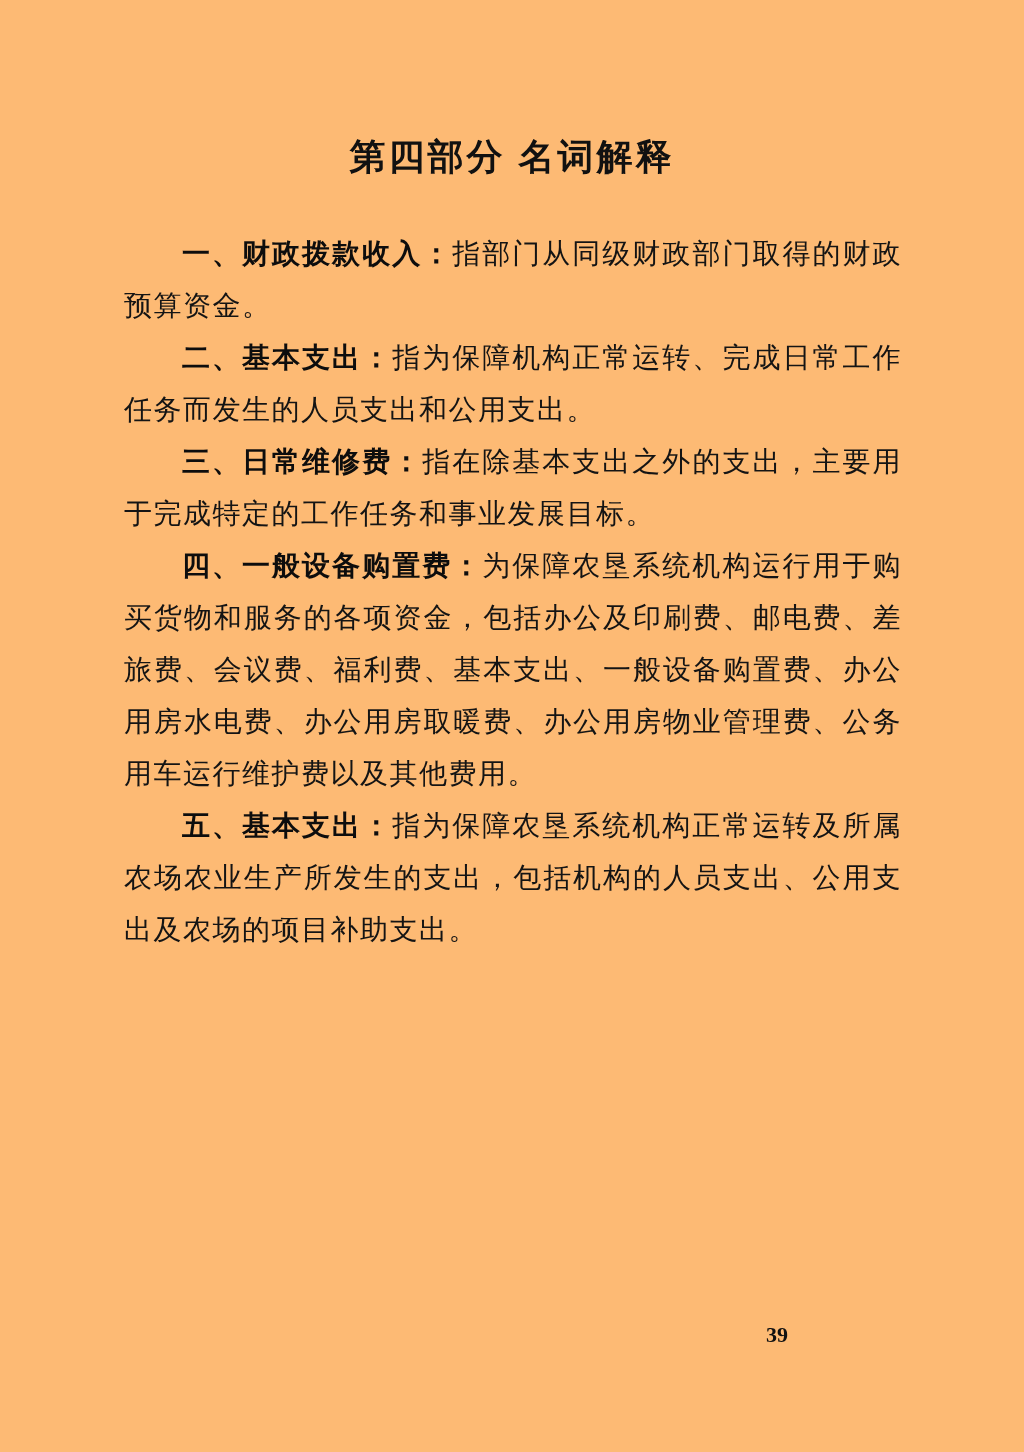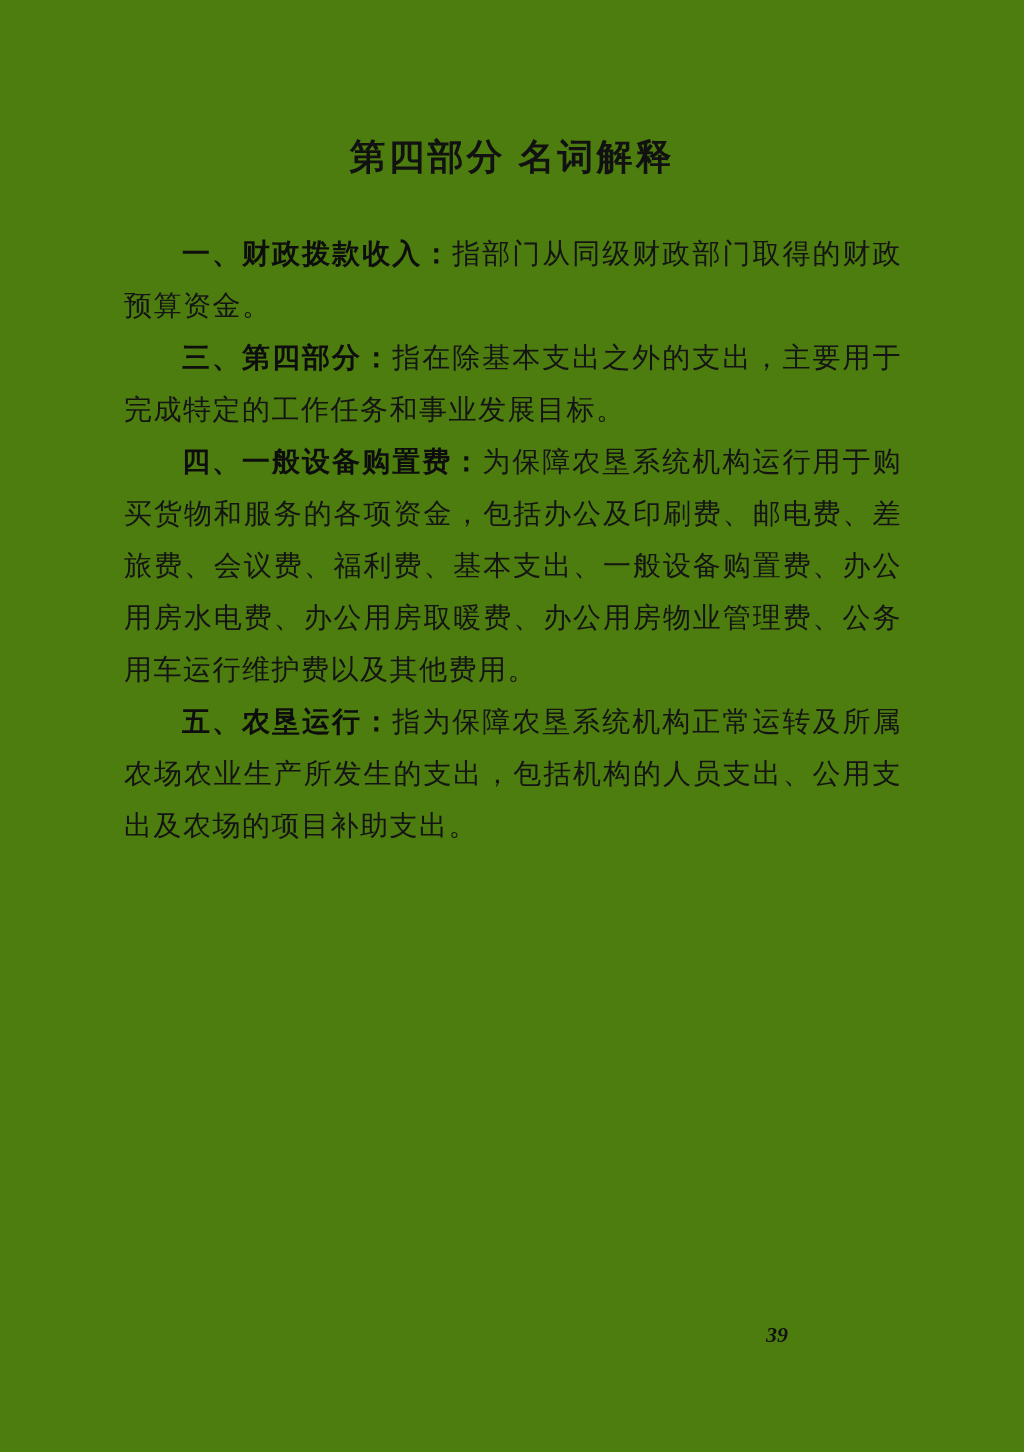--- a/index.html
+++ b/index.html
@@ -5,21 +5,21 @@
   html, body {
     margin: 0;
     padding: 0;
     background: #e8e8e8;
   }
   .page {
     position: relative;
     width: 1024px;
     height: 1452px;
     margin: 0 auto;
-    background: #4d7c0f;
+    background: #fdba74;
     color: #1a1a1a;
     font-family: "Liberation Serif", "DejaVu Serif", serif;
     overflow: hidden;
   }
   .doc-title {
     margin: 0;
     padding-top: 135px;
     text-align: center;
     font-family: "Liberation Sans", "DejaVu Sans", sans-serif;
     font-weight: bold;
@@ -49,38 +49,38 @@
     color: #0d0d0d;
   }
   .page-number {
     position: absolute;
     top: 1322px;
     left: 766px;
     font-family: "Liberation Serif", "DejaVu Serif", serif;
     font-weight: bold;
     font-size: 22px;
     color: #111;
-    font-style: italic;
   }
 </style>
 </head>
 <body>
 
 <div class="page">
 
   <h1 class="doc-title">第四部分  名词解释</h1>
 
   <div class="doc-body">
 
     <p class="para"><span class="term">一、财政拨款收入：</span><span class="def">指部门从同级财政部门取得的财政预算资金。</span></p>
 
+    <p class="para"><span class="term">二、基本支出：</span><span class="def">指为保障机构正常运转、完成日常工作任务而发生的人员支出和公用支出。</span></p>
 
-    <p class="para"><span class="term">三、第四部分：</span><span class="def">指在除基本支出之外的支出，主要用于完成特定的工作任务和事业发展目标。</span></p>
+    <p class="para"><span class="term">三、日常维修费：</span><span class="def">指在除基本支出之外的支出，主要用于完成特定的工作任务和事业发展目标。</span></p>
 
     <p class="para"><span class="term">四、一般设备购置费：</span><span class="def">为保障农垦系统机构运行用于购买货物和服务的各项资金，包括办公及印刷费、邮电费、差旅费、会议费、福利费、基本支出、一般设备购置费、办公用房水电费、办公用房取暖费、办公用房物业管理费、公务用车运行维护费以及其他费用。</span></p>
 
-    <p class="para"><span class="term">五、农垦运行：</span><span class="def">指为保障农垦系统机构正常运转及所属农场农业生产所发生的支出，包括机构的人员支出、公用支出及农场的项目补助支出。</span></p>
+    <p class="para"><span class="term">五、基本支出：</span><span class="def">指为保障农垦系统机构正常运转及所属农场农业生产所发生的支出，包括机构的人员支出、公用支出及农场的项目补助支出。</span></p>
 
   </div>
 
   <div class="page-number">39</div>
 
 </div>
 
 </body></html>

